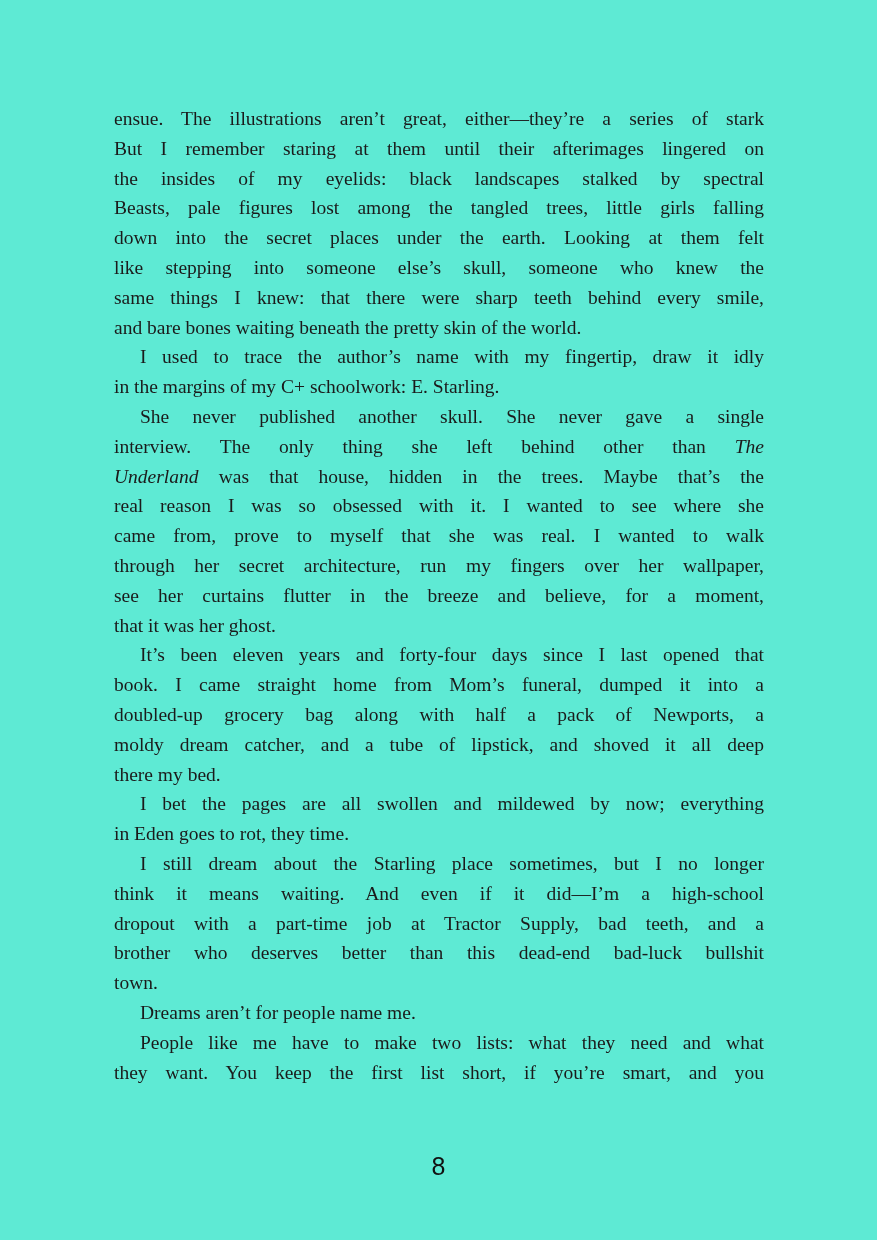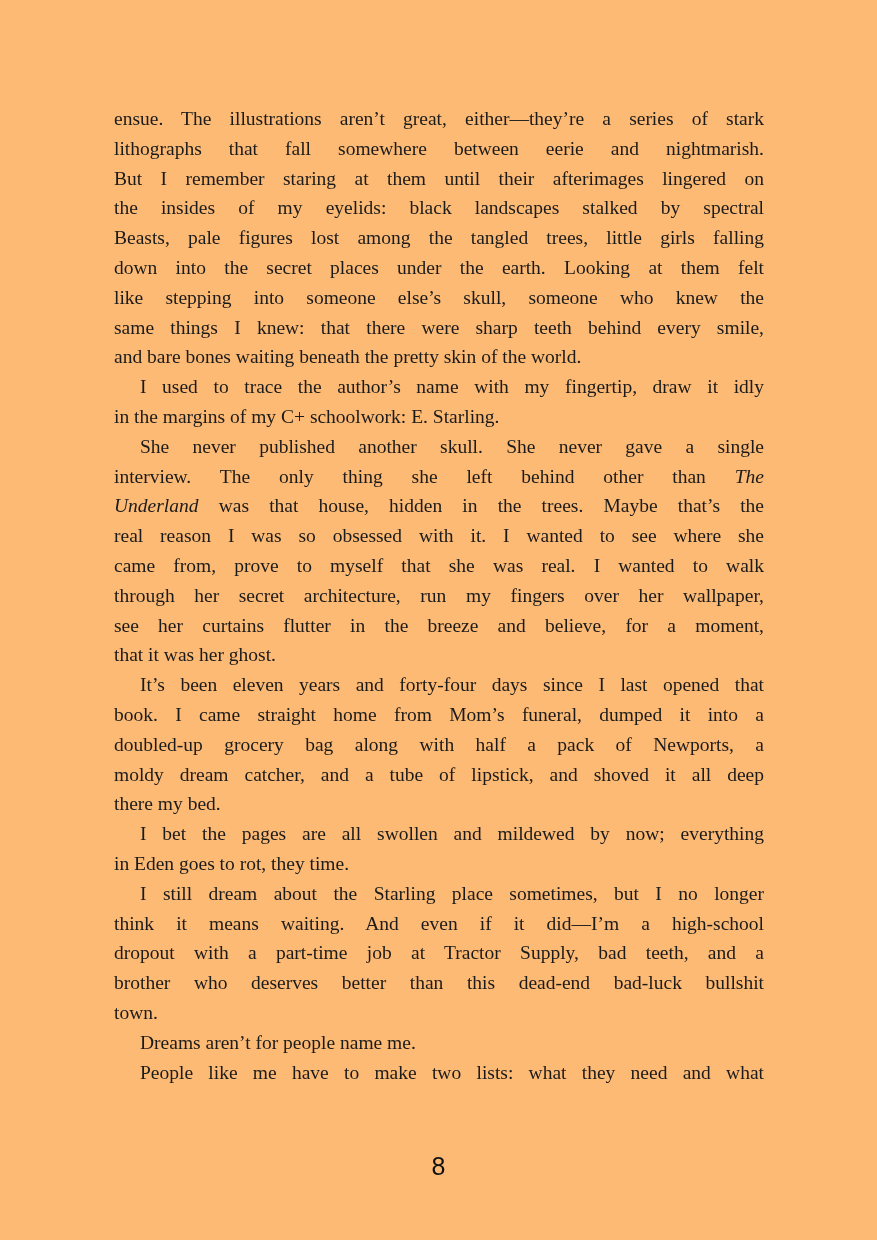--- a/index.html
+++ b/index.html
@@ -4,21 +4,21 @@
 <style>
   html, body {
     margin: 0;
     padding: 0;
     background: #ffffff;
   }
   .page {
     position: relative;
     width: 877px;
     height: 1240px;
-    background: #fdba74;
+    background: #5eead4;
     overflow: hidden;
   }
   .text-block {
     position: absolute;
     left: 114px;
     top: 104px;
     width: 650px;
     font-family: "Liberation Serif", "DejaVu Serif", serif;
     font-size: 19.5px;
     line-height: 29.8px;
@@ -46,21 +46,20 @@
     font-size: 25px;
     color: #111111;
   }
 </style>
 </head>
 <body>
 
 <div class="page">
   <div class="text-block" id="text-block">
       <div class="line">ensue. The illustrations aren’t great, either—they’re a series of stark</div>
-      <div class="line">lithographs that fall somewhere between eerie and nightmarish.</div>
       <div class="line">But I remember staring at them until their afterimages lingered on</div>
       <div class="line">the insides of my eyelids: black landscapes stalked by spectral</div>
       <div class="line">Beasts, pale figures lost among the tangled trees, little girls falling</div>
       <div class="line">down into the secret places under the earth. Looking at them felt</div>
       <div class="line">like stepping into someone else’s skull, someone who knew the</div>
       <div class="line">same things I knew: that there were sharp teeth behind every smile,</div>
       <div class="line para-end">and bare bones waiting beneath the pretty skin of the world.</div>
       <div class="line indent">I used to trace the author’s name with my fingertip, draw it idly</div>
       <div class="line para-end">in the margins of my C+ schoolwork: E. Starling.</div>
       <div class="line indent">She never published another skull. She never gave a single</div>
@@ -78,15 +77,16 @@
       <div class="line para-end">there my bed.</div>
       <div class="line indent">I bet the pages are all swollen and mildewed by now; everything</div>
       <div class="line para-end">in Eden goes to rot, they time.</div>
       <div class="line indent">I still dream about the Starling place sometimes, but I no longer</div>
       <div class="line">think it means waiting. And even if it did—I’m a high-school</div>
       <div class="line">dropout with a part-time job at Tractor Supply, bad teeth, and a</div>
       <div class="line">brother who deserves better than this dead-end bad-luck bullshit</div>
       <div class="line para-end">town.</div>
       <div class="line para-end indent">Dreams aren’t for people name me.</div>
       <div class="line indent">People like me have to make two lists: what they need and what</div>
+      <div class="line">they want. You keep the first list short, if you’re smart, and you</div>
     </div>
   <div class="folio">8</div>
 </div>
 
 </body></html>

